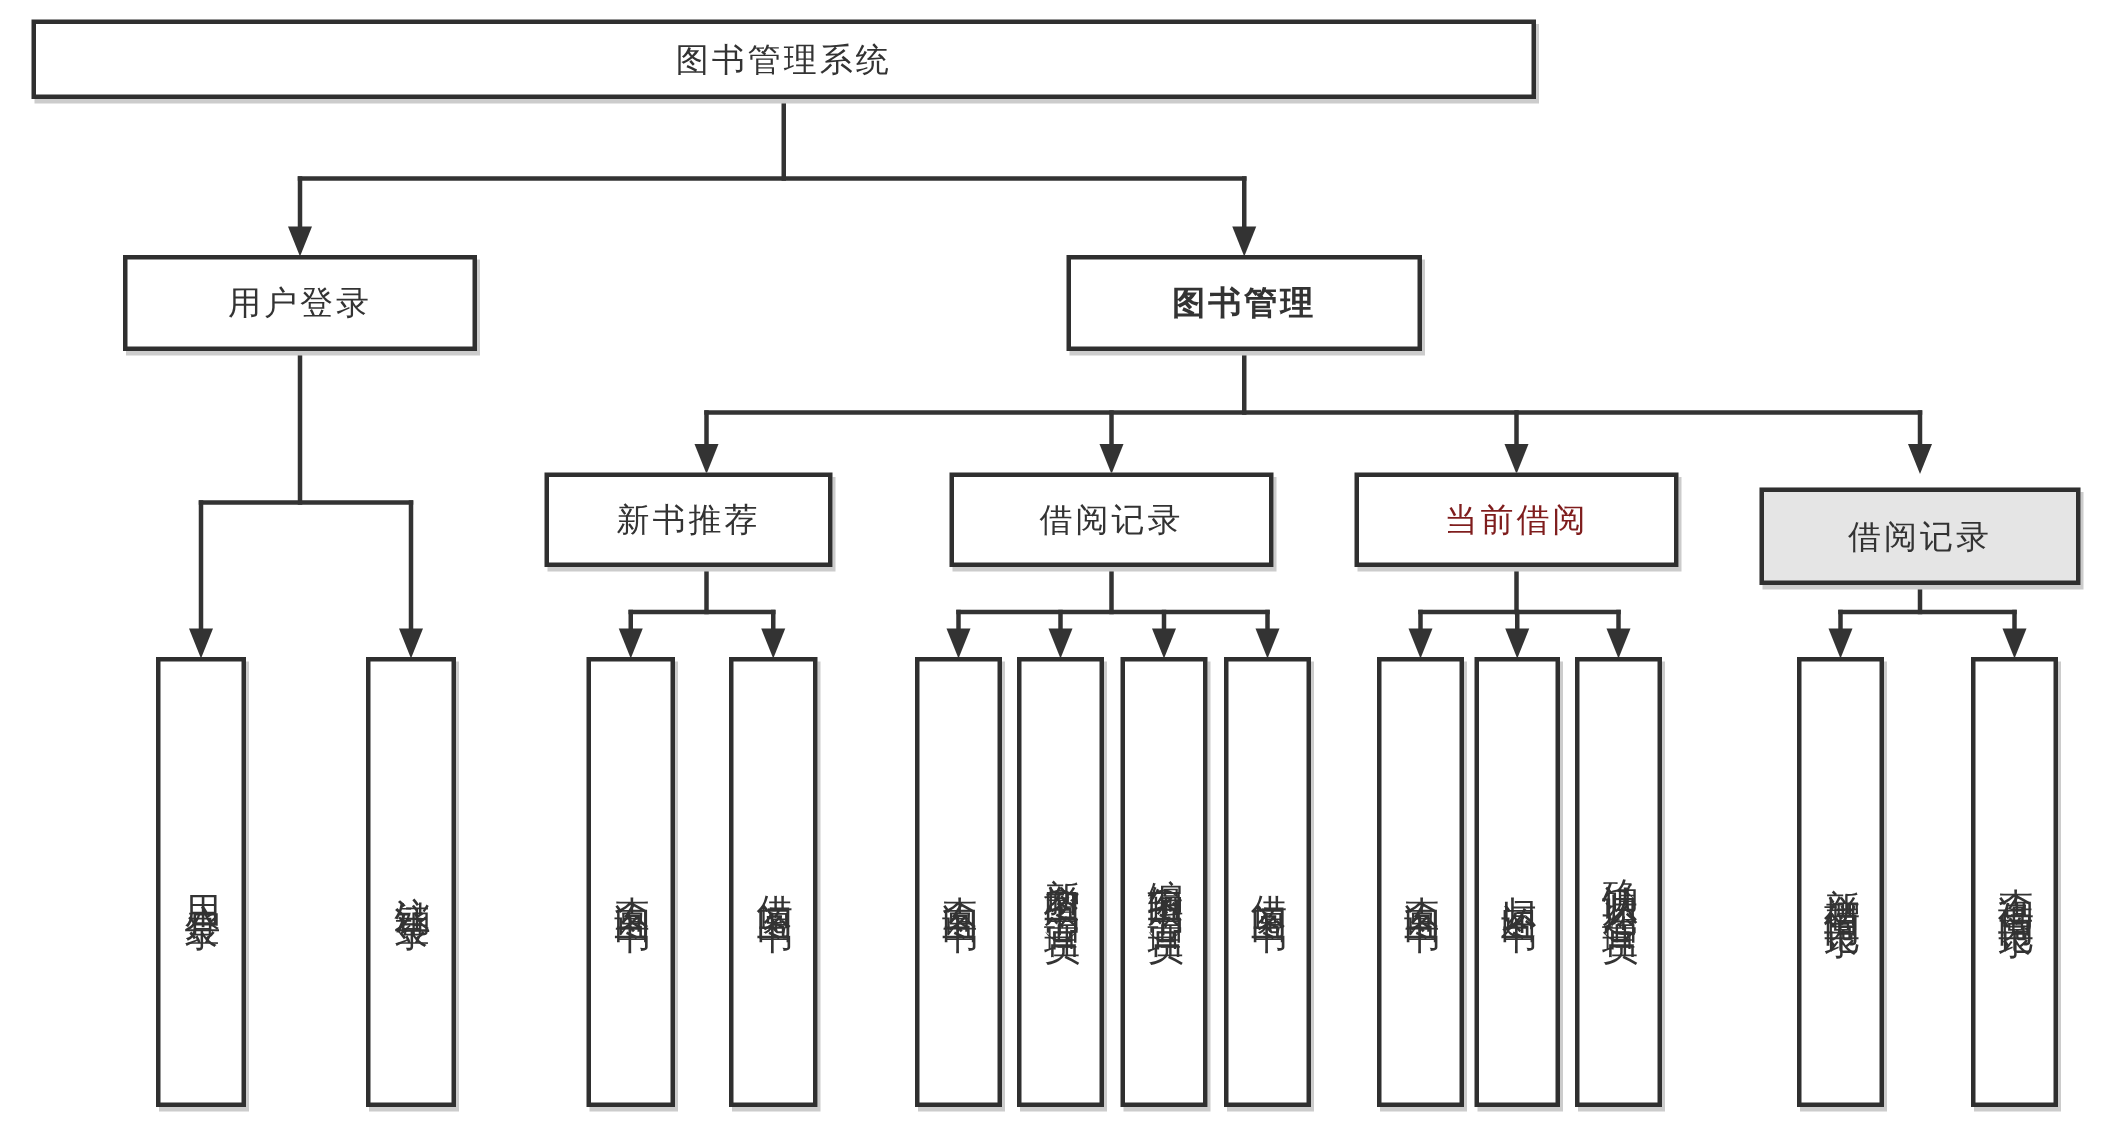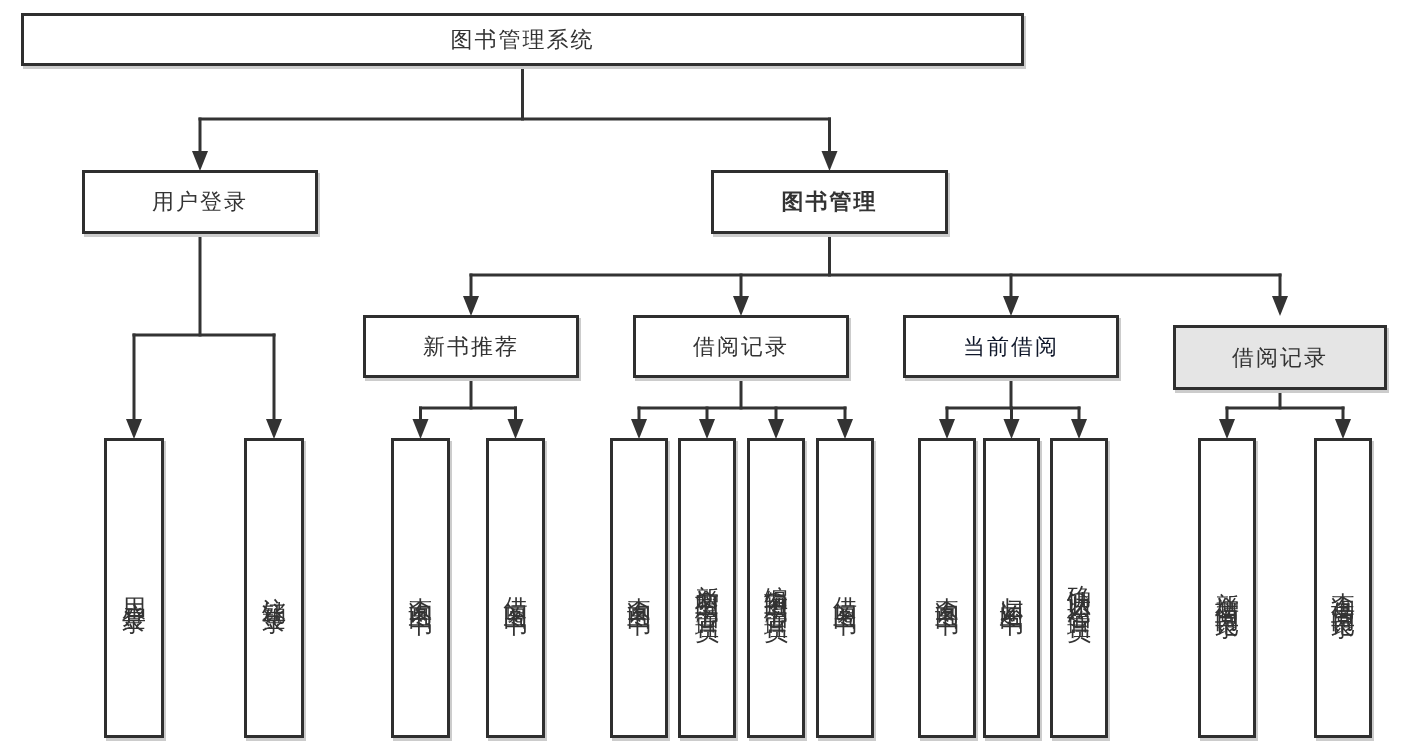--- a/index.html
+++ b/index.html
@@ -118,28 +118,28 @@
   <div id="nodes">
       <div class="node h" style="left: 21px; top: 13px; width: 1003px; height: 53px; border-color: rgb(47, 47, 47); background: rgb(255, 255, 255);">
         <span style="color: rgb(51, 51, 51);">图书管理系统</span>
       </div>
       <div class="node h" style="left: 82px; top: 170px; width: 236px; height: 64px; border-color: rgb(47, 47, 47); background: rgb(255, 255, 255);">
         <span style="color: rgb(51, 51, 51);">用户登录</span>
       </div>
       <div class="node h" style="left: 711px; top: 170px; width: 237px; height: 64px; border-color: rgb(47, 47, 47); background: rgb(255, 255, 255); font-weight: bold;">
         <span style="color: rgb(51, 51, 51);">图书管理</span>
       </div>
-      <div class="node h" style="left: 363px; top: 315px; width: 216px; height: 63px; border-color: rgb(47, 47, 47); background: rgb(255, 255, 255);">
+      <div class="node h" style="left: 363px; top: 315px; width: 192px; height: 63px; border-color: rgb(47, 47, 47); background: rgb(255, 255, 255);">
         <span style="color: rgb(51, 51, 51);">新书推荐</span>
       </div>
       <div class="node h" style="left: 633px; top: 315px; width: 216px; height: 63px; border-color: rgb(47, 47, 47); background: rgb(255, 255, 255);">
         <span style="color: rgb(51, 51, 51);">借阅记录</span>
       </div>
       <div class="node h" style="left: 903px; top: 315px; width: 216px; height: 63px; border-color: rgb(47, 47, 47); background: rgb(255, 255, 255);">
-        <span style="color: #0f172a; font-family: Liberation Serif, serif;">当前借阅</span>
+        <span style="color: #7f1d1d; font-family: Liberation Serif, serif;">当前借阅</span>
       </div>
       <div class="node h" style="left: 1173px; top: 325px; width: 214px; height: 65px; border-color: rgb(47, 47, 47); background: #e5e5e5;">
         <span style="color: rgb(51, 51, 51);">借阅记录</span>
       </div>
       <div class="node v" style="left: 104px; top: 438px; width: 60px; height: 300px; border-color: rgb(47, 47, 47); background: rgb(255, 255, 255);">
         <span style="color: rgb(51, 51, 51);">用户登录</span>
       </div>
       <div class="node v" style="left: 244px; top: 438px; width: 60px; height: 300px; border-color: rgb(47, 47, 47); background: rgb(255, 255, 255);">
         <span style="color: rgb(51, 51, 51);">注销登录</span>
       </div>

